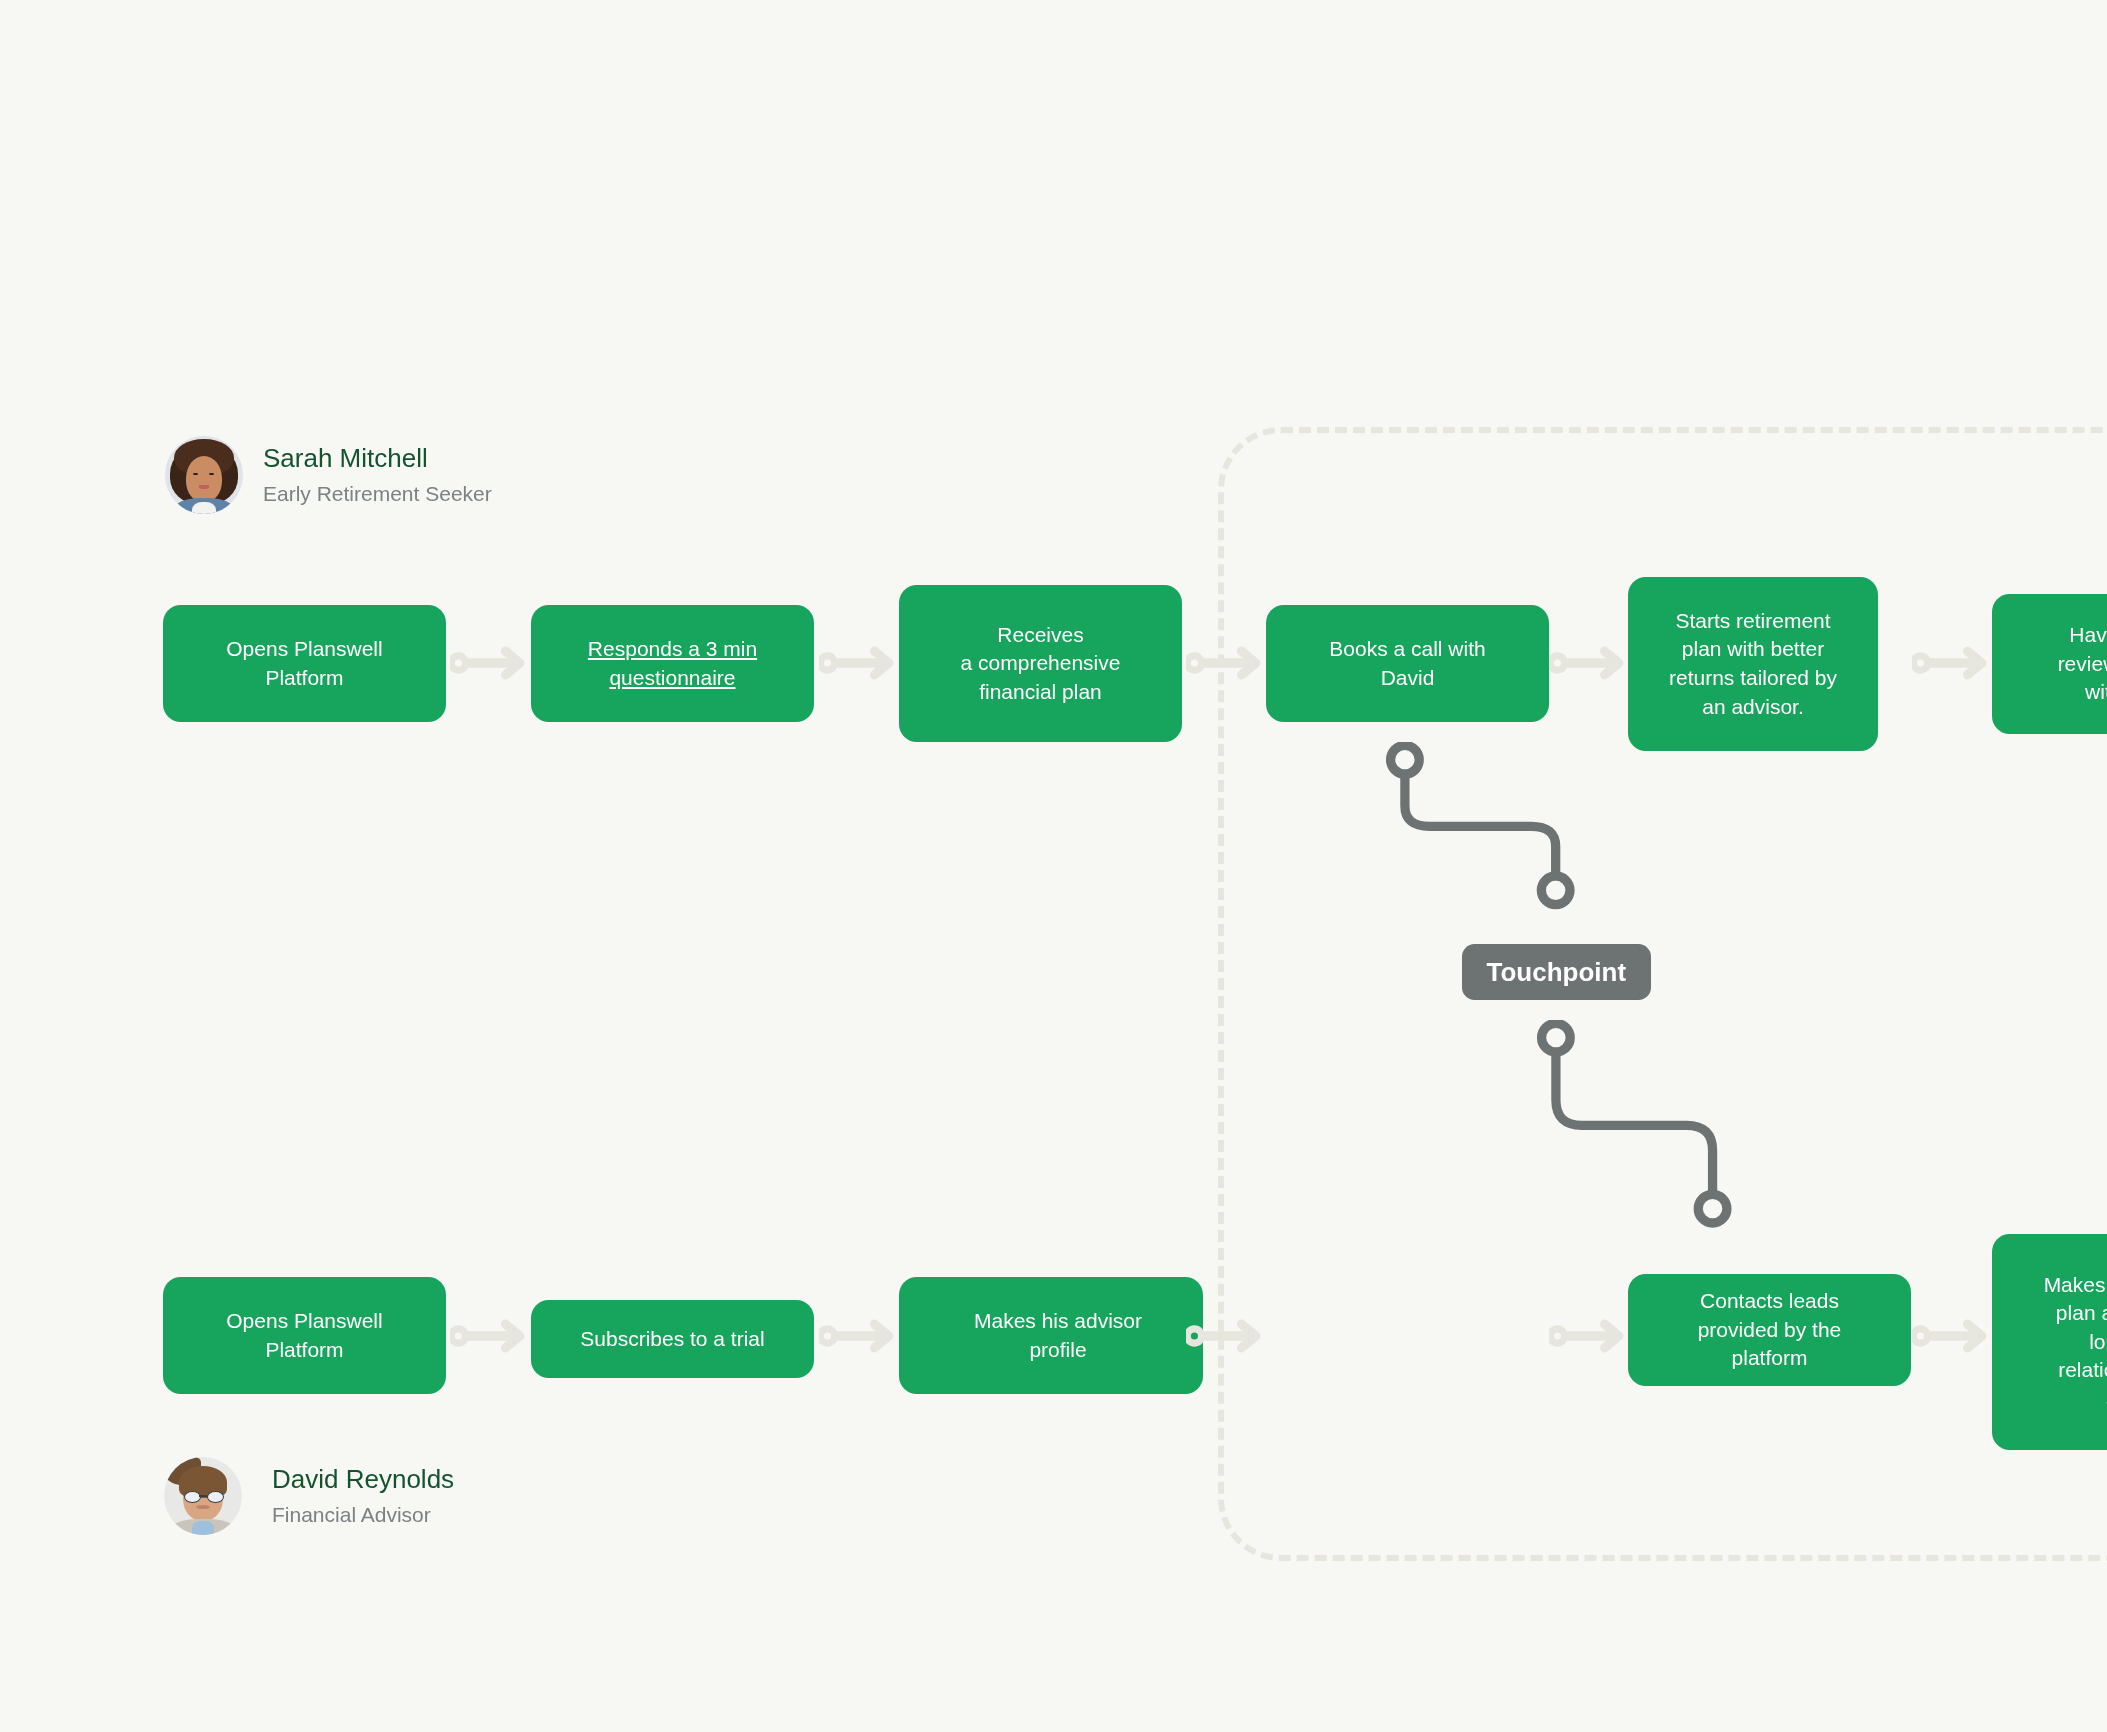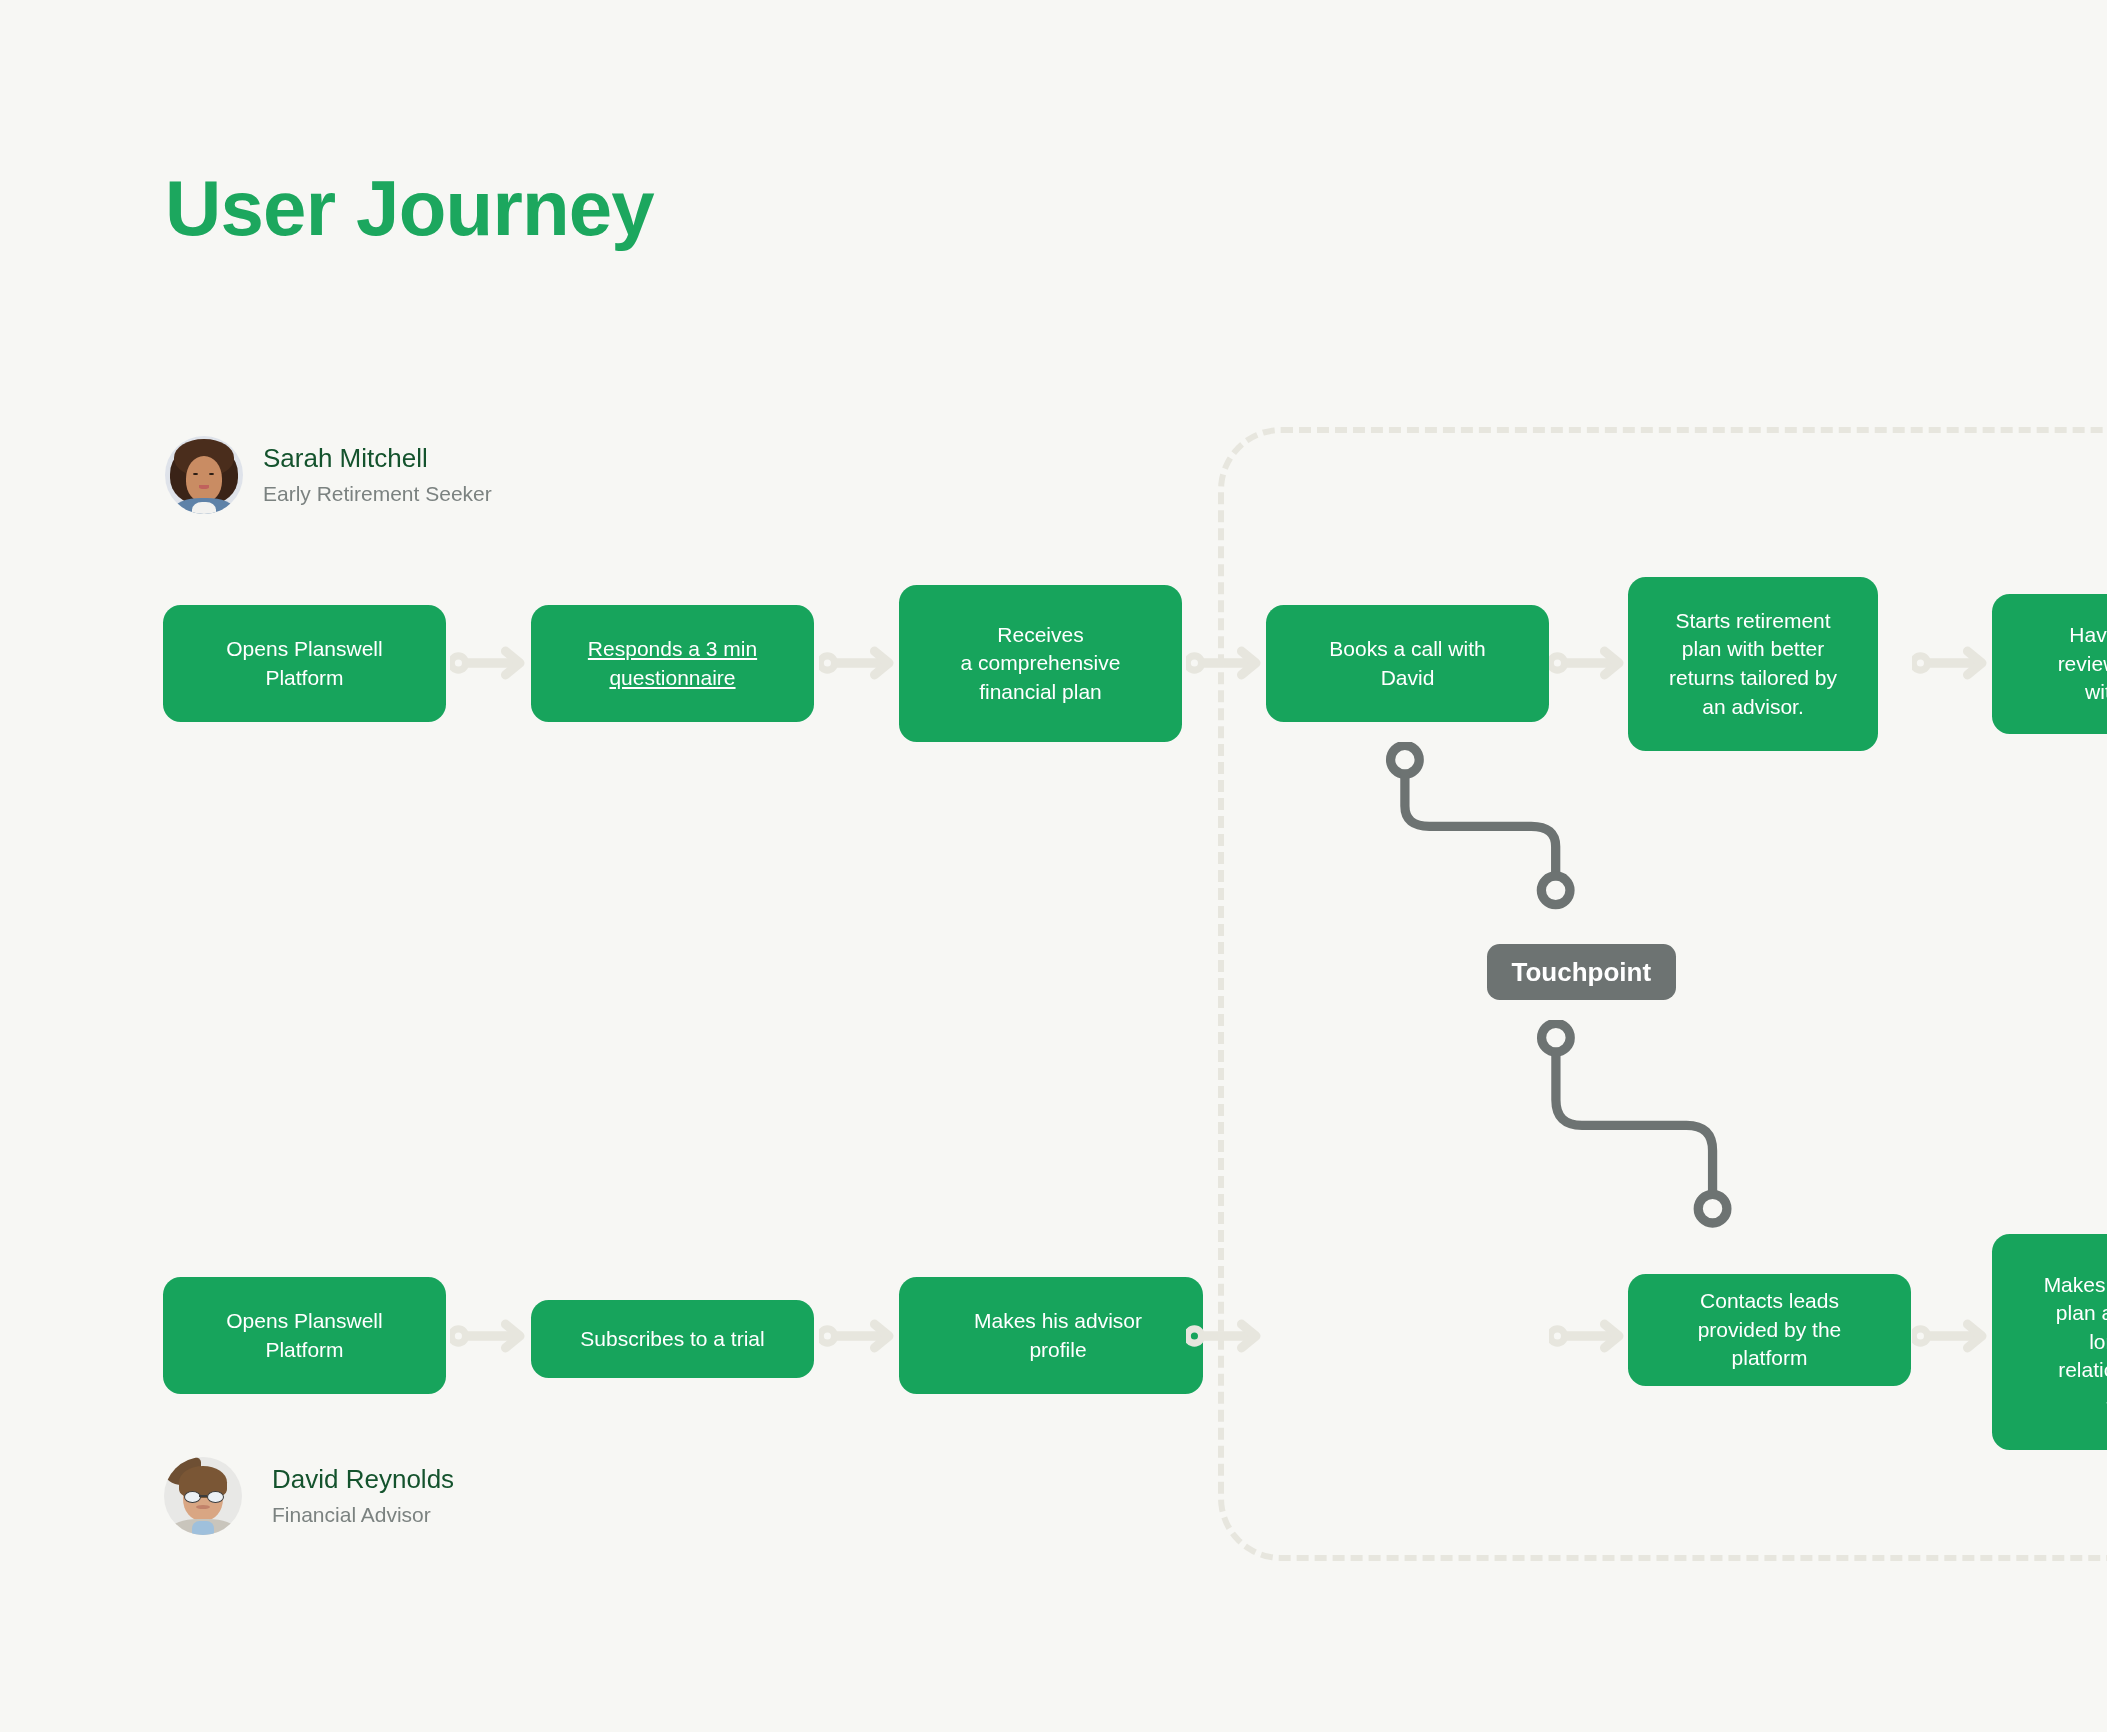--- a/index.html
+++ b/index.html
@@ -88,31 +88,29 @@
   
   .touchpoint{
     position:absolute;
     background:#6D7372;
     color:#FFFFFF;
     border-radius:12.6px;
     font-size:26px;font-weight:bold;
     padding:12.6px 24.5px;
     display:flex;align-items:center;justify-content:center;
     box-sizing:border-box;
-    margin-left:25px;
   }
   .tp-connector{position:absolute;}
   .tp-connector svg{display:block;}
 </style>
 </head>
 <body>
 
 <div class="stage">
 
-  <div class="title">User Journey</div>
 
   <div class="boundary"></div>
 
   <div class="persona" style="left:165px;top:436px;">
     <div class="avatar">
       <div class="face">
         <div class="hair s-hair"></div>
         <div class="hair s-hair2"></div>
         <div class="skin s-skin"></div>
         <div class="s-eye l"></div>

